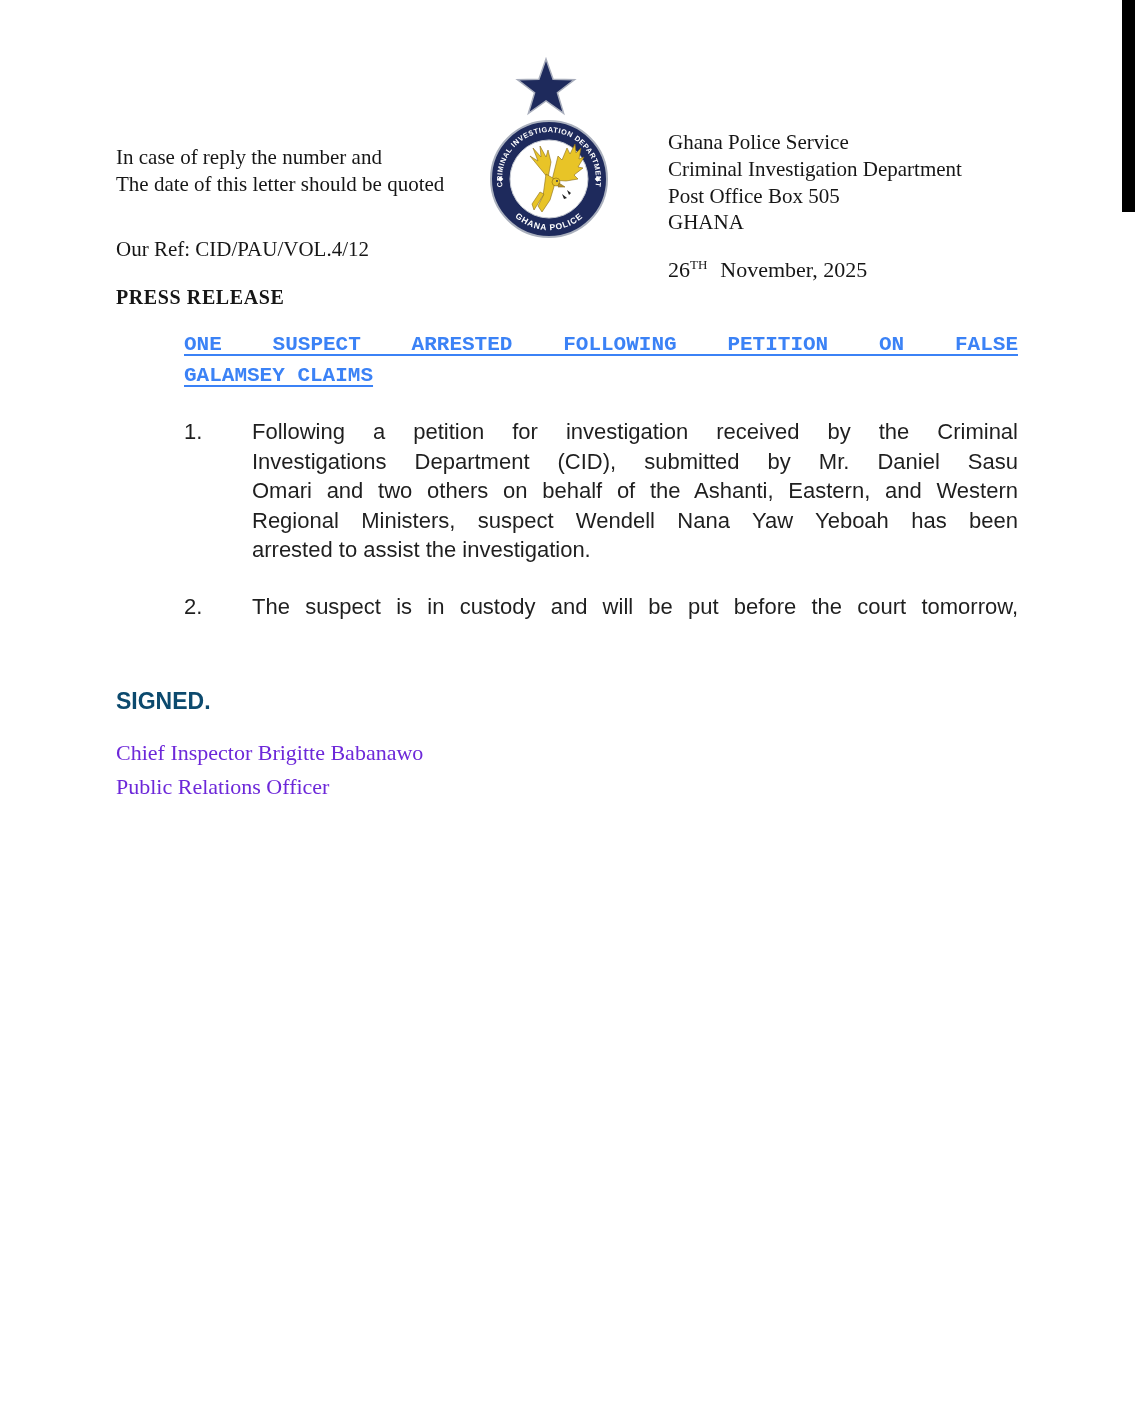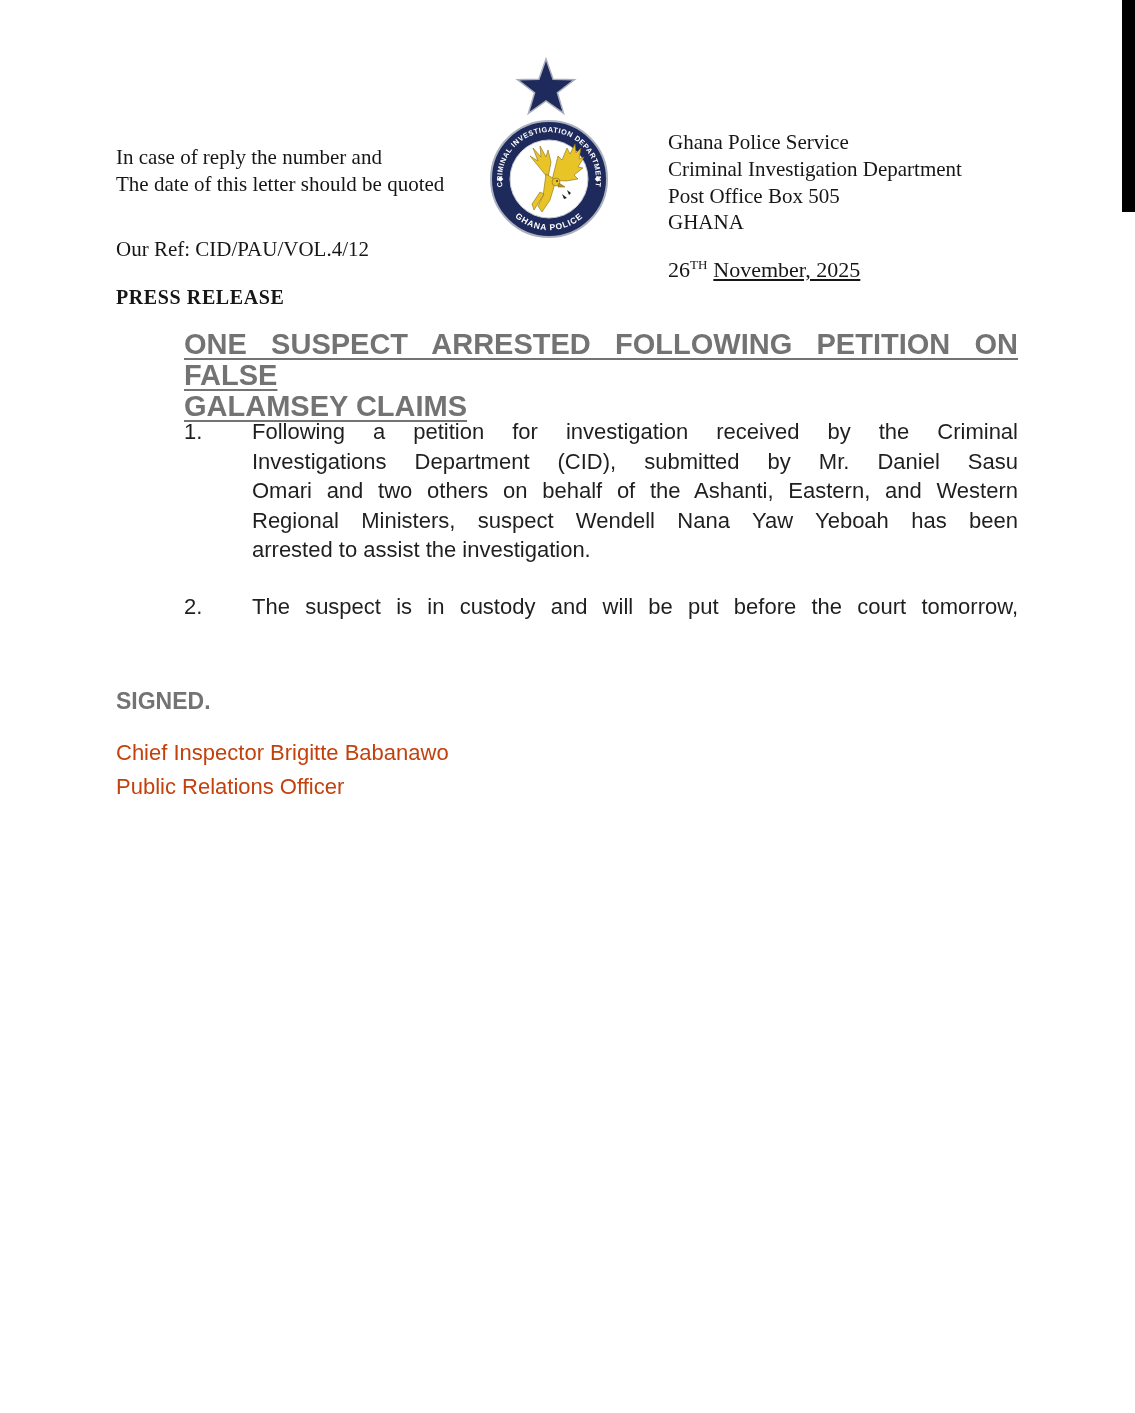--- a/index.html
+++ b/index.html
@@ -8,46 +8,46 @@
     font-family:"Liberation Serif", serif; color:#161616; overflow:hidden;
   }
   .artifact-bar { position:absolute; top:0; right:0; width:13px; height:212px; background:#000; }
 
   .hdr-note { position:absolute; left:116px; top:144px; font-size:21px; line-height:27px; }
   .logo-wrap { position:absolute; left:489px; top:57px; width:124px; height:184px; }
   .hdr-addr { position:absolute; left:668px; top:129px; font-size:21px; line-height:26.8px; }
   .our-ref  { position:absolute; left:116px; top:237px; font-size:21px; }
   .date-line{ position:absolute; left:668px; top:257px; font-size:22px; }
   .date-line sup { font-size:13px; }
-  .date-rest{ margin-left:6px;text-decoration:underline; }
+  .date-rest{ margin-left:13px; }
   .press-rel{ position:absolute; left:116px; top:286px; font-size:20px; font-weight:bold; letter-spacing:0.6px; }
 
   .doc-title{
     position:absolute; left:184px; top:329px; width:834px;
-    font-family:Liberation Sans, sans-serif; font-weight:bold; font-size:29px;
-    line-height:31px; color:#737373;
+    font-family:Liberation Mono, monospace; font-weight:bold; font-size:21px;
+    line-height:31px; color:#3b82f6;
   }
   .u { text-decoration:underline; text-decoration-thickness:2px; text-underline-offset:4px;text-align:center; }
   .jline { text-align:justify; text-align-last:justify; }
 
   .doc-body{
     position:absolute; left:184px; top:417px; width:834px;
     font-family:"Liberation Sans", sans-serif; font-size:22px; line-height:29.5px; color:#1f1f1f;
   }
   .item { display:flex; margin-bottom:27px; }
   .num  { flex:0 0 36px; }
   .itext{ flex:1;margin-left:32px; }
 
   .signed {
     position:absolute; left:116px; top:688px;
-    font-family:"Liberation Sans", sans-serif; font-size:23px; font-weight:bold; color:#737373;
+    font-family:"Liberation Sans", sans-serif; font-size:23px; font-weight:bold; color:#0c4a6e;
   }
   .sig-block{
     position:absolute; left:116px; top:736px;
-    font-family:Liberation Sans, sans-serif; font-size:22px; line-height:34px; color:#c2410c;
+    font-family:Liberation Serif, serif; font-size:22px; line-height:34px; color:#6d28d9;
   }
   .ring-text-top { font-family:"Liberation Sans", sans-serif; font-size:7.3px; font-weight:bold; letter-spacing:0.5px; fill:#ffffff; }
   .ring-text-bot { font-family:"Liberation Sans", sans-serif; font-size:8.5px; font-weight:bold; letter-spacing:0.8px; fill:#ffffff; }
 </style>
 </head>
 <body>
 
 <div class="page">
 
   <div class="artifact-bar"></div>

